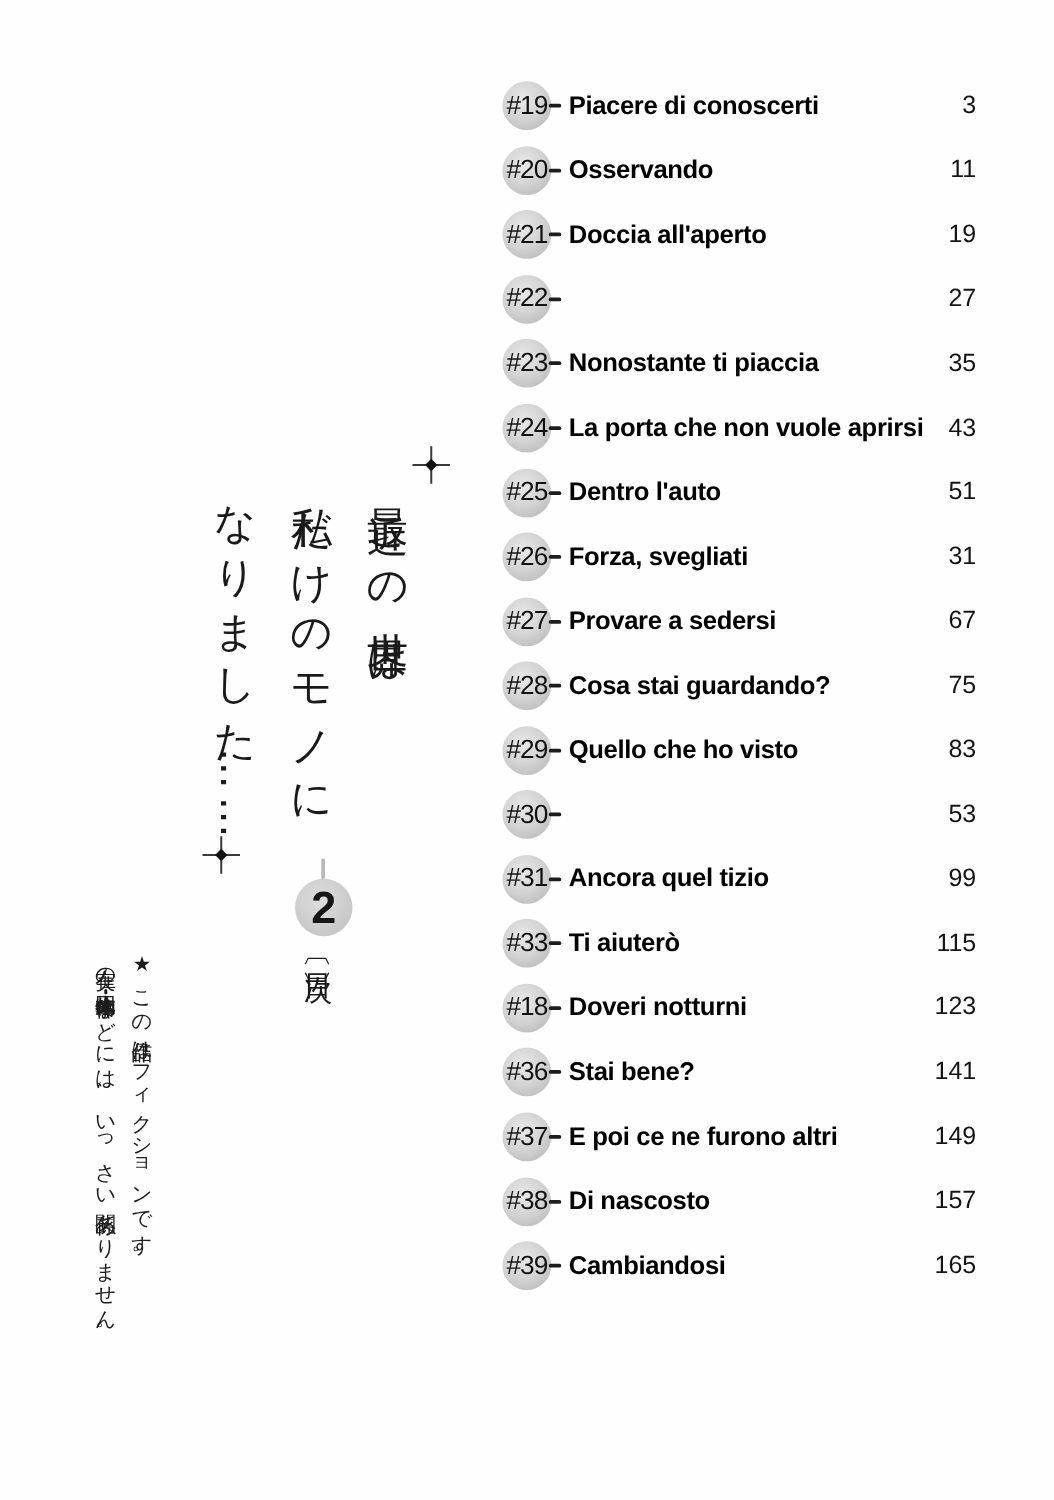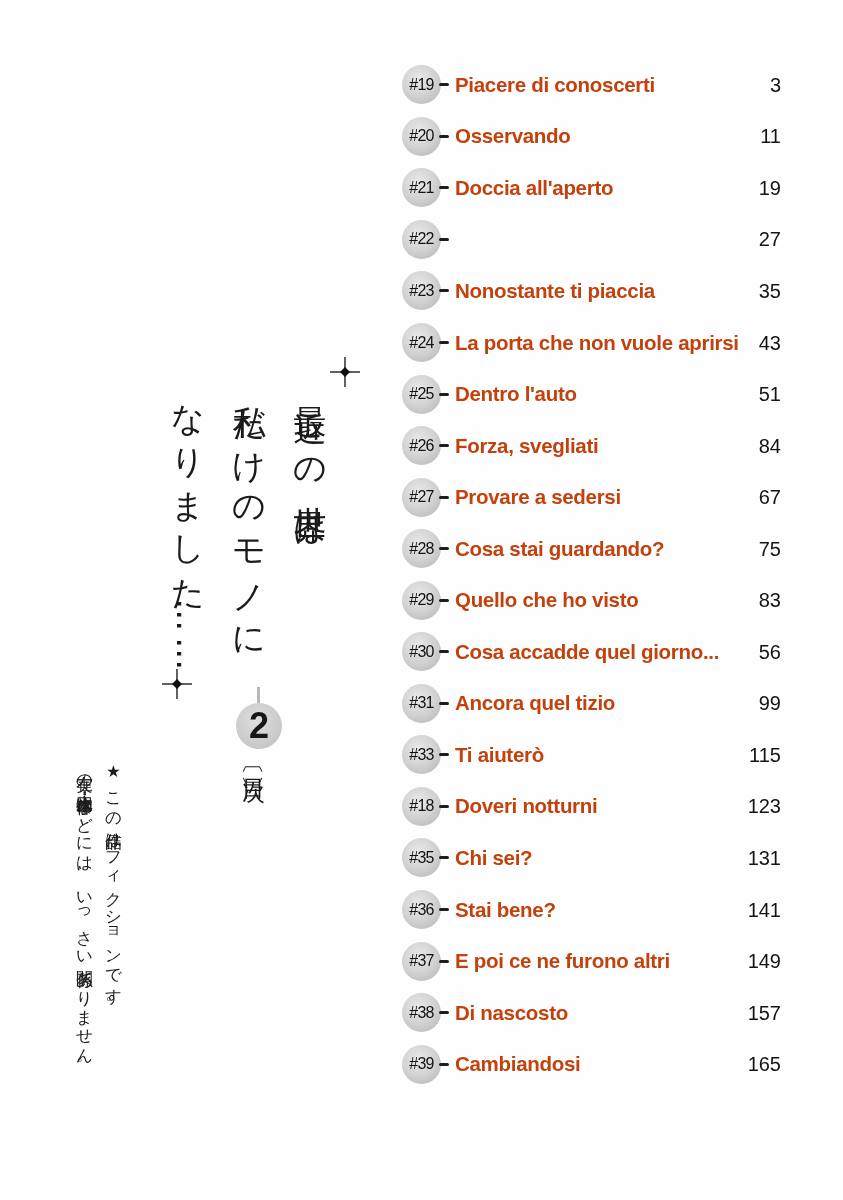--- a/index.html
+++ b/index.html
@@ -32,42 +32,42 @@
   }
   .chapter-badge {
     flex: 0 0 39px;
     width: 39px;
     height: 39px;
     border-radius: 50%;
     background: radial-gradient(circle at 42% 36%, #e9e9e9 0%, #d2d2d2 50%, #b2b2b2 100%);
     display: flex;
     align-items: center;
     justify-content: center;
-    font-size: 16px;
+    font-size: 21px;
     font-weight: 500;
     letter-spacing: -0.8px;
     color: #121212;
     white-space: nowrap;
   }
   .badge-dash {
     flex: 0 0 10px;
     width: 10px;
     height: 3px;
     background: #1d1d1d;
     border-radius: 2px;
     margin-left: -2px;
     margin-right: 6px;
   }
   .chapter-title {
     display: inline-block;
     font-weight: bold;
     font-size: 20.5px;
     letter-spacing: -0.3px;
     white-space: nowrap;
-    color: #c2410c;
+    color: #000000;
     text-align: right;
   }
   .page-number {
     position: absolute;
     right: 2px;
     top: 50%;
     transform: translateY(-50%);
     font-size: 20px;
     color: #141414;
   }
@@ -219,21 +219,21 @@
     <div class="toc-row">
       <div class="chapter-badge">#25</div>
       <div class="badge-dash"></div>
       <span class="chapter-title">Dentro l'auto</span>
       <span class="page-number">51</span>
     </div>
     <div class="toc-row">
       <div class="chapter-badge">#26</div>
       <div class="badge-dash"></div>
       <span class="chapter-title">Forza, svegliati</span>
-      <span class="page-number">84</span>
+      <span class="page-number">31</span>
     </div>
     <div class="toc-row">
       <div class="chapter-badge">#27</div>
       <div class="badge-dash"></div>
       <span class="chapter-title">Provare a sedersi</span>
       <span class="page-number">67</span>
     </div>
     <div class="toc-row">
       <div class="chapter-badge">#28</div>
       <div class="badge-dash"></div>
@@ -242,48 +242,41 @@
     </div>
     <div class="toc-row">
       <div class="chapter-badge">#29</div>
       <div class="badge-dash"></div>
       <span class="chapter-title">Quello che ho visto</span>
       <span class="page-number">83</span>
     </div>
     <div class="toc-row">
       <div class="chapter-badge">#30</div>
       <div class="badge-dash"></div>
-      <span class="chapter-title">Cosa accadde quel giorno...</span>
-      <span class="page-number">56</span>
+      <span class="page-number">53</span>
     </div>
     <div class="toc-row">
       <div class="chapter-badge">#31</div>
       <div class="badge-dash"></div>
       <span class="chapter-title">Ancora quel tizio</span>
       <span class="page-number">99</span>
     </div>
     <div class="toc-row">
       <div class="chapter-badge">#33</div>
       <div class="badge-dash"></div>
       <span class="chapter-title">Ti aiuterò</span>
       <span class="page-number">115</span>
     </div>
     <div class="toc-row">
       <div class="chapter-badge">#18</div>
       <div class="badge-dash"></div>
       <span class="chapter-title">Doveri notturni</span>
       <span class="page-number">123</span>
     </div>
     <div class="toc-row">
-      <div class="chapter-badge">#35</div>
-      <div class="badge-dash"></div>
-      <span class="chapter-title">Chi sei?</span>
-      <span class="page-number">131</span>
-    </div>
-    <div class="toc-row">
       <div class="chapter-badge">#36</div>
       <div class="badge-dash"></div>
       <span class="chapter-title">Stai bene?</span>
       <span class="page-number">141</span>
     </div>
     <div class="toc-row">
       <div class="chapter-badge">#37</div>
       <div class="badge-dash"></div>
       <span class="chapter-title">E poi ce ne furono altri</span>
       <span class="page-number">149</span>

